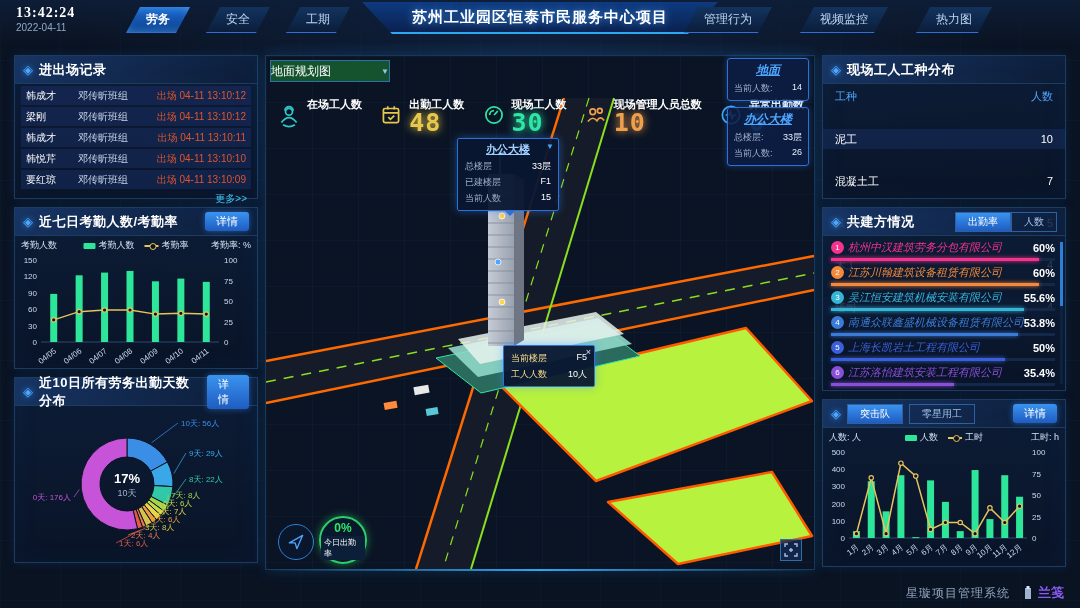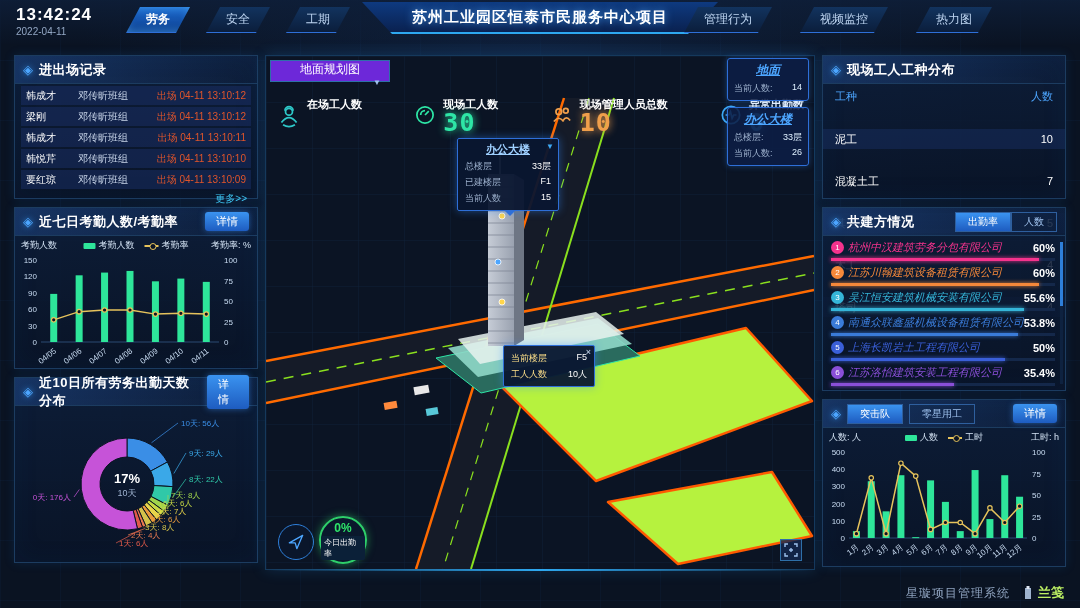--- a/index.html
+++ b/index.html
@@ -14,21 +14,21 @@
     background-size:60px 60px, 60px 60px, 100% 100%;
     font-family:"Liberation Sans", sans-serif;
     color:#fff;
   }
   svg { font-family:"Liberation Sans", sans-serif; }
 
   
   .topbar { position:absolute; left:0; top:0; width:1080px; height:44px;
     background:linear-gradient(180deg, rgba(14,30,56,.9), rgba(10,20,38,.2)); }
   .clock { position:absolute; left:16px; top:5px; }
-  .clock-time { font-size:17px; font-weight:bold; letter-spacing:1px; }
+  .clock-time { font-size:14px; font-weight:bold; letter-spacing:1px;font-family:Liberation Serif, serif; }
   .clock-date { font-size:10px; color:#93a7c4; margin-top:1px; }
   .ttabs-left { position:absolute; left:126px; top:7px; display:flex; gap:16px; }
   .ttabs-right { position:absolute; right:88px; top:7px; display:flex; gap:28px; }
   .ttab { position:relative; min-width:64px; padding:4px 20px; font-size:12px; color:#bfd6f2; text-align:center;
     background:linear-gradient(180deg,#12335e,#0b1e3c); cursor:pointer;
     clip-path:polygon(14px 0, 100% 0, calc(100% - 14px) 100%, 0 100%);
     border-bottom:1px solid #2e6fd8; }
   .ttab.active { background:linear-gradient(180deg,#1d6bd0,#0d3f8e); color:#fff; font-weight:bold;
     box-shadow:inset 0 0 10px rgba(90,190,255,.6); }
   .banner { position:absolute; left:50%; top:2px; transform:translateX(-50%); width:356px; height:32px;
@@ -87,21 +87,21 @@
   .co-fill { height:100%; box-shadow:0 0 4px currentColor; }
   .co-scroll { position:absolute; right:2px; top:34px; bottom:6px; width:3px; background:#0e2240; }
   .co-thumb { position:absolute; top:0; width:100%; height:45%; background:#2e7fd9; }
 
   
   .map-panel { position:absolute; left:265px; top:55px; width:550px; height:515px;
     border:1px solid #15395c; background:#0b1424; box-shadow:0 0 14px rgba(40,160,255,.18); }
   .map-panel::after { content:""; position:absolute; left:0; right:0; bottom:-2px; height:2px;
     background:linear-gradient(90deg, transparent, #2ea8f0, transparent); }
   .layer-dd { position:absolute; left:4px; top:4px; width:120px; height:22px; display:flex; align-items:center;
-    padding:0 8px; background:#6d28d9; border:1px solid #2e6fa8; font-size:12px; cursor:pointer; z-index:5;flex-direction:column; }
+    padding:0 0; background:#14532d; border:1px solid #2e6fa8; font-size:12px; cursor:pointer; z-index:5; }
   .layer-caret { margin-left:auto; font-size:8px; color:#9fc2ee; }
   .stats-row { position:absolute; left:10px; right:10px; top:30px; height:58px; display:flex;
     justify-content:space-between; align-items:center; z-index:4; }
   .stat { display:flex; align-items:center; gap:5px; }
   .stat-ico { width:26px; height:26px; }
   .stat-ico svg { width:26px; height:26px; }
   .stat-label { font-size:11px; font-weight:bold; color:#fff; margin-bottom:0; }
   .stat-num { font-family:"DejaVu Sans Mono", monospace; font-size:25px; font-weight:bold; line-height:22px;
     text-shadow:0 0 8px currentColor; letter-spacing:1px; min-height:22px; }
   .tt { position:absolute; background:rgba(9,22,48,.95); border:1px solid #2e6fd8; border-radius:2px;
@@ -134,21 +134,21 @@
   
   #p-entry  { left:14px;  top:55px;  height:144px; }
   #p-att    { left:14px;  top:207px; height:162px; }
   #p-pie    { left:14px;  top:377px; height:186px; }
   #p-types  { left:822px; top:55px;  height:144px; }
   #p-co     { left:822px; top:207px; height:184px; overflow:hidden; }
   #p-team   { left:822px; top:399px; height:168px; }
 
   .footer { position:absolute; right:16px; bottom:6px; display:flex; align-items:center; gap:12px; }
   .footer-sys { font-size:12px; color:#8fa3bf; letter-spacing:1px; }
-  .footer-logo { display:flex; align-items:center; gap:4px; font-size:13px; font-weight:bold; color:#bef264; }
+  .footer-logo { display:flex; align-items:center; gap:4px; font-size:13px; font-weight:bold; color:#8b5cf6; }
 </style>
 </head>
 <body>
 
 <div class="topbar">
   <div class="clock">
     <div class="clock-time">13:42:24</div>
     <div class="clock-date">2022-04-11</div>
   </div>
   <div class="ttabs-left">
@@ -360,20 +360,33 @@
         <svg viewBox="0 0 24 24" fill="none" stroke="currentColor" stroke-width="1.6">
             <path d="M8.2 8 a3.8 3.8 0 0 1 7.6 0"></path>
             <circle cx="12" cy="9" r="3.2"></circle>
             <path d="M5 19 q7 -9 14 0"></path>
             <path d="M6.5 21 q5.5 3.5 11 0"></path>
           </svg>
       </span>
       <div>
           <div class="stat-label">在场工人数</div>
         <div class="stat-num" style="color: rgb(46, 200, 200);"></div>
+        </div>
+    </div>
+    <div class="stat">
+      <span class="stat-ico" style="color: rgb(232, 200, 74);">
+        <svg viewBox="0 0 24 24" fill="none" stroke="currentColor" stroke-width="1.6">
+            <rect x="5" y="6" width="14" height="13" rx="1.5"></rect>
+            <path d="M5 10 h14 M9 4 v3 M15 4 v3"></path>
+            <path d="M9.5 14 l2 2 l3.5 -3.5"></path>
+          </svg>
+      </span>
+      <div>
+          <div class="stat-label">出勤工人数</div>
+        <div class="stat-num" style="color: rgb(232, 200, 74);">48</div>
         </div>
     </div>
     <div class="stat">
       <span class="stat-ico" style="color: rgb(46, 230, 166);">
         <svg viewBox="0 0 24 24" fill="none" stroke="currentColor" stroke-width="1.6">
             <circle cx="12" cy="12" r="7.5"></circle>
             <path d="M12 12 L15.5 8.5"></path>
             <path d="M8 12 a4 4 0 0 1 4 -4"></path>
           </svg>
       </span>

